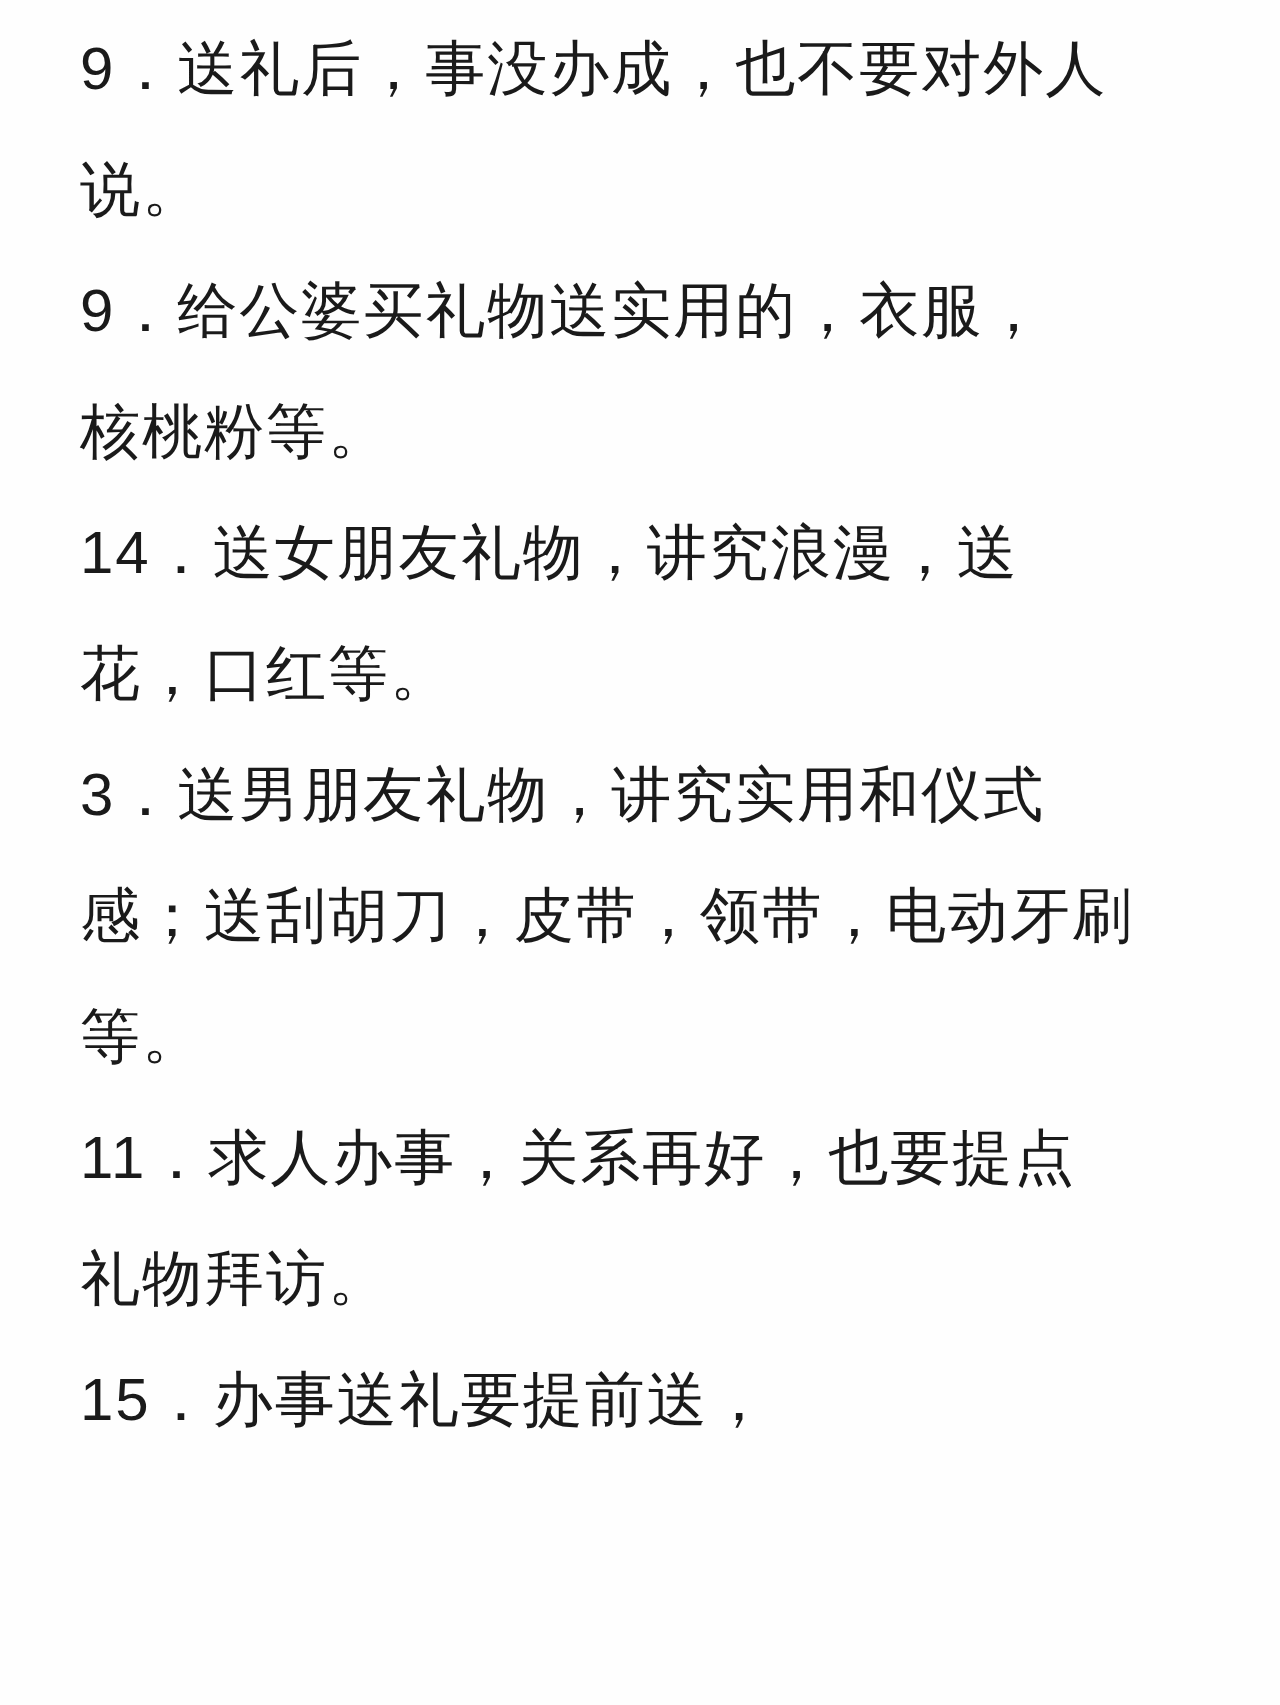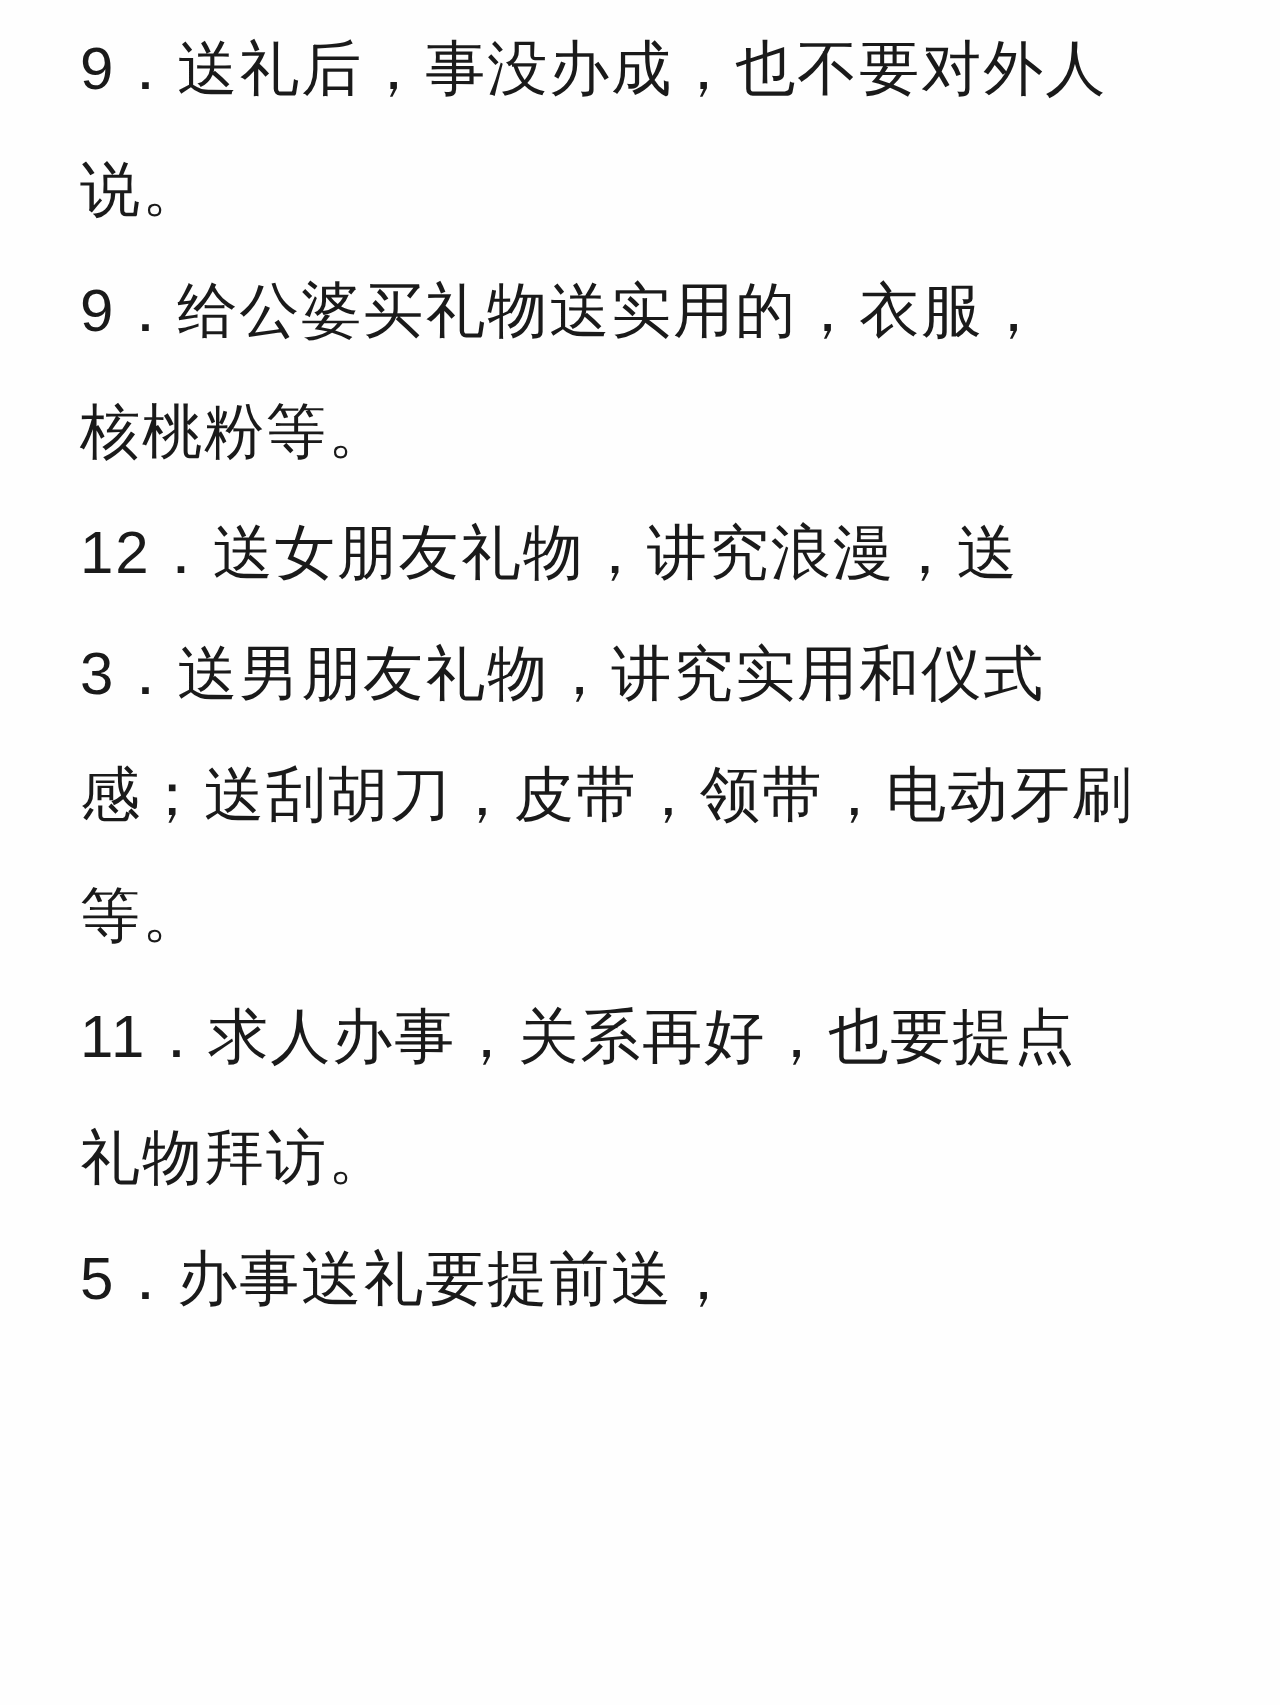--- a/index.html
+++ b/index.html
@@ -40,31 +40,32 @@
     <div class="line">说。</div>
   </div>
 
 
   <div class="item">
     <div class="line">9．给公婆买礼物送实用的，衣服，</div>
     <div class="line">核桃粉等。</div>
   </div>
 
   <div class="item">
-    <div class="line">12．送女朋友礼物，讲究浪漫，送</div>
+    <div class="line">14．送女朋友礼物，讲究浪漫，送</div>
+    <div class="line">花，口红等。</div>
   </div>
 
   <div class="item">
     <div class="line">3．送男朋友礼物，讲究实用和仪式</div>
     <div class="line">感；送刮胡刀，皮带，领带，电动牙刷</div>
     <div class="line">等。</div>
   </div>
 
   <div class="item">
     <div class="line">11．求人办事，关系再好，也要提点</div>
     <div class="line">礼物拜访。</div>
   </div>
 
   <div class="item">
-    <div class="line">5．办事送礼要提前送，</div>
+    <div class="line">15．办事送礼要提前送，</div>
   </div>
 
 </div>
 
 </body></html>

